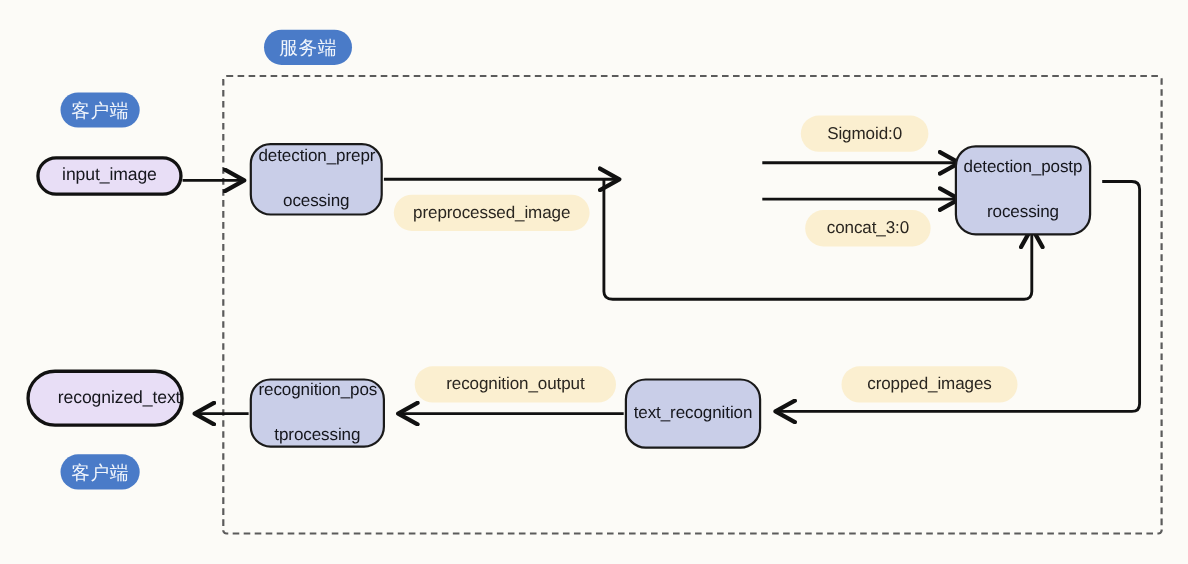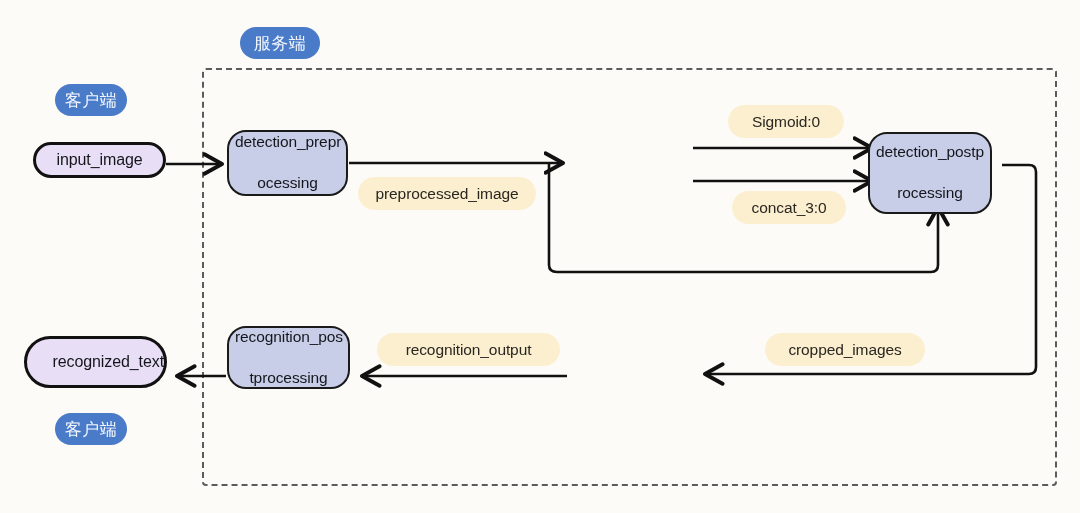--- a/index.html
+++ b/index.html
@@ -130,22 +130,25 @@
   </div>
 
 
   <div class="node" style="left:868px;top:132px;width:124px;height:82px;">
     <span>
       <span>detection_postp</span><br>
       <span>rocessing</span>
     </span>
   </div>
 
+  <div class="node" style="left:568px;top:344px;width:124px;height:64px;">
+    <span>text_recognition</span>
+  </div>
 
-  <div class="node" style="left:227px;top:326px;width:123px;height:63px;">
+  <div class="node" style="left:227px;top:344px;width:123px;height:63px;">
     <span>
       <span>recognition_pos</span><br>
       <span>tprocessing</span>
     </span>
   </div>
 
   <div class="edge-label" style="left:358px;top:177px;width:178px;height:33px;">
     <span>preprocessed_image</span>
   </div>
   <div class="edge-label" style="left:728px;top:105px;width:116px;height:33px;">

